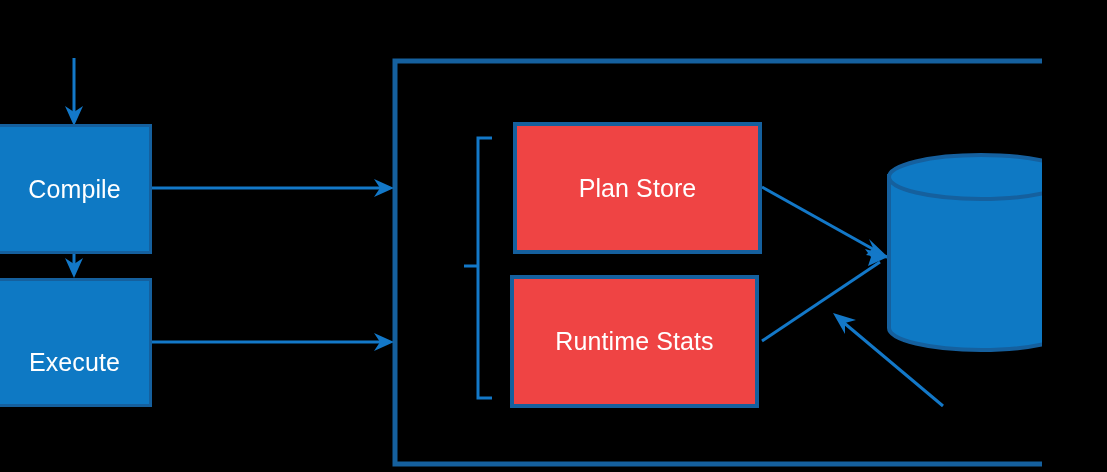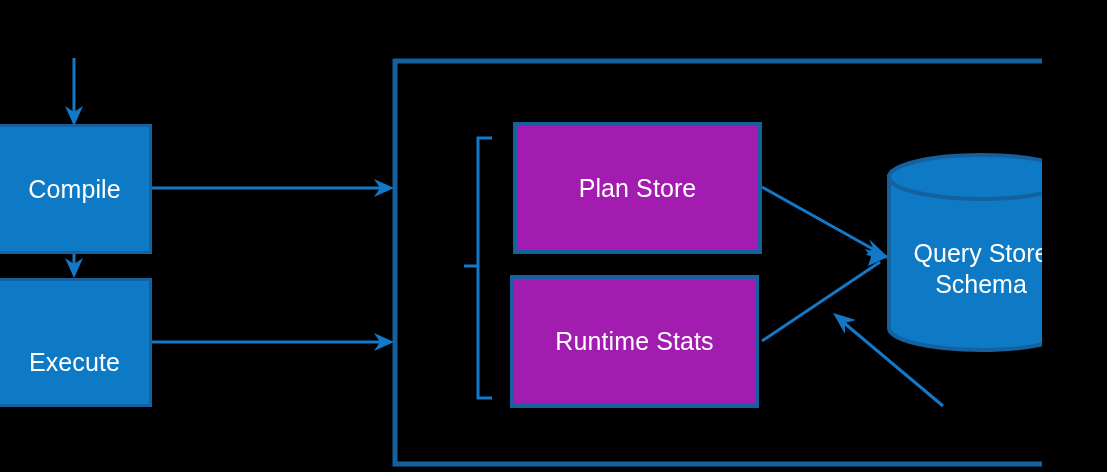--- a/index.html
+++ b/index.html
@@ -41,21 +41,21 @@
     box-sizing: border-box;
     display: flex;
     align-items: center;
     justify-content: center;
   }
   .blue-box {
     background: #0E79C4;
     border: 3px solid #15609E;
   }
   .orange-box {
-    background: #a21caf;
+    background: #ef4444;
     border: 4px solid #15609E;
   }
   .cyl-label {
     position: absolute;
     color: #FFFFFF;
     font-size: 25px;
     line-height: 31px;
     text-align: center;
     width: 184px;
     pointer-events: none;
@@ -127,16 +127,14 @@
   </div>
 
   <div class="flow-box orange-box" style="left:513px; top:122px; width:249px; height:132px;">
     <span class="node-label" style="position:static;">Plan Store</span>
   </div>
 
   <div class="flow-box orange-box" style="left:510px; top:275px; width:249px; height:133px;">
     <span class="node-label" style="position:static;">Runtime Stats</span>
   </div>
 
-  <div class="cyl-label" style="left:889px; top:238px;">Query Store
-Schema</div>
 
 </div>
 
 </body></html>

